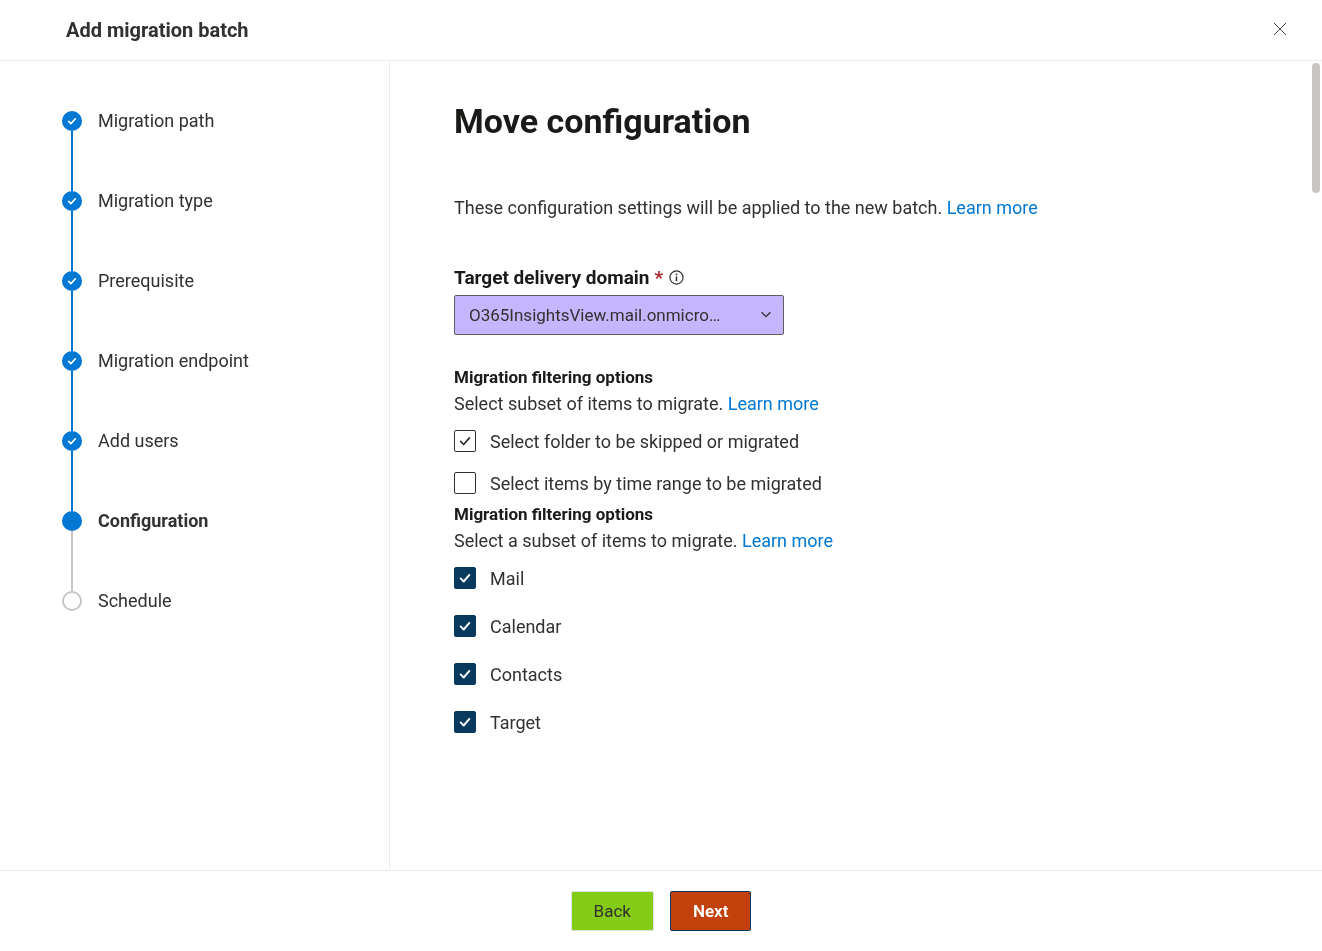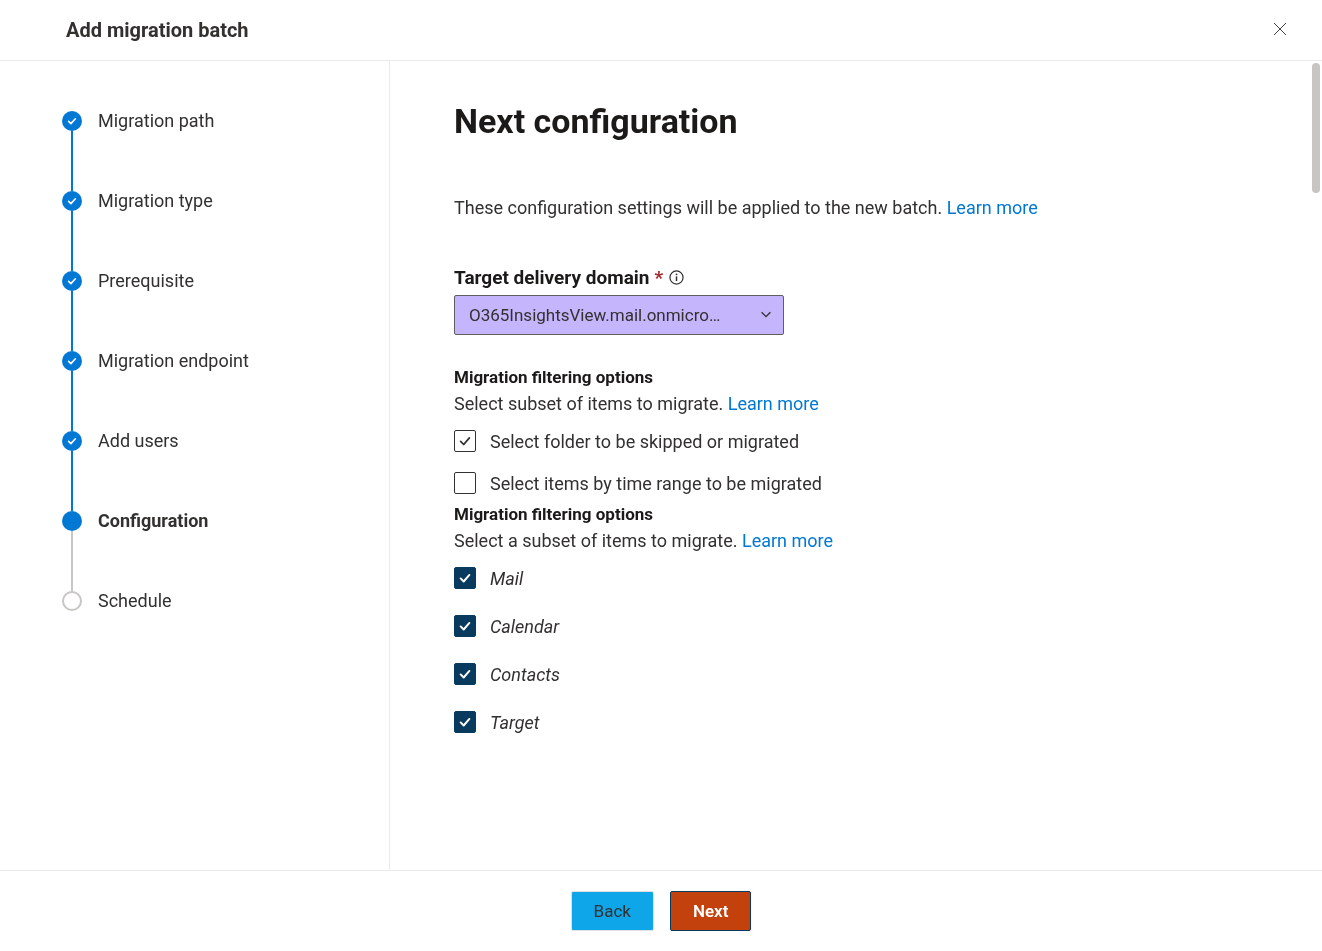--- a/index.html
+++ b/index.html
@@ -75,30 +75,30 @@
     width:22px; height:22px; border:1px solid #323130; border-radius:2px;
     display:flex; align-items:center; justify-content:center; cursor:pointer; flex:0 0 auto;
     background:#fff;
   }
   .chk.filled { background:#073a5c; border-color:#073a5c; }
   .chk svg { width:14px; height:14px; display:none; }
   .chk.checked svg, .chk.filled svg { display:block; }
   .chk.checked.light svg path { stroke:#323130; }
   .chk.filled svg path { stroke:#fff; }
 
-  .item-grid .check-row { margin-bottom:26px;font-style:italic; }
+  .item-grid .check-row { margin-bottom:26px; }
   .item-grid .check-row:last-child { margin-bottom:0; }
 
   
   .footer {
     border-top:1px solid #edebe9;
     padding:20px 0; display:flex; align-items:center; justify-content:center; gap:16px;
   }
   .btn { height:40px; padding:0 22px; font-size:17px; border-radius:2px; cursor:pointer; font-family:inherit; }
-  .btn-secondary { background:#0ea5e9; border:1px solid #e1e1e1; color:#323130; }
+  .btn-secondary { background:#84cc16; border:1px solid #e1e1e1; color:#323130; }
   .btn-primary { background:#c2410c; border:1px solid #073a5c; color:#fff; font-weight:600; }
 
   
   .scroll-ind { position:absolute; right:2px; top:2px; width:8px; height:130px; background:#c8c6c4; border-radius:4px; }
 </style>
 </head>
 <body>
 
 <div class="shell">
 
@@ -171,21 +171,21 @@
             <div class="step-marker future"></div>
             <div class="step-label">Schedule</div>
           </div>
         </div>
     </div>
 
     <div class="main-wrap">
       <div class="scroll-ind"></div>
       <div class="main">
 
-        <h1 class="page-title">Next configuration</h1>
+        <h1 class="page-title">Move configuration</h1>
 
         <p class="intro">
           <span>These configuration settings will be applied to the new batch. </span><a class="link">Learn more</a>
         </p>
 
         <div class="field-block">
           <div class="field-label">
             <span>Target delivery domain</span>
             <span class="req">*</span>
             <span class="info-icon">

